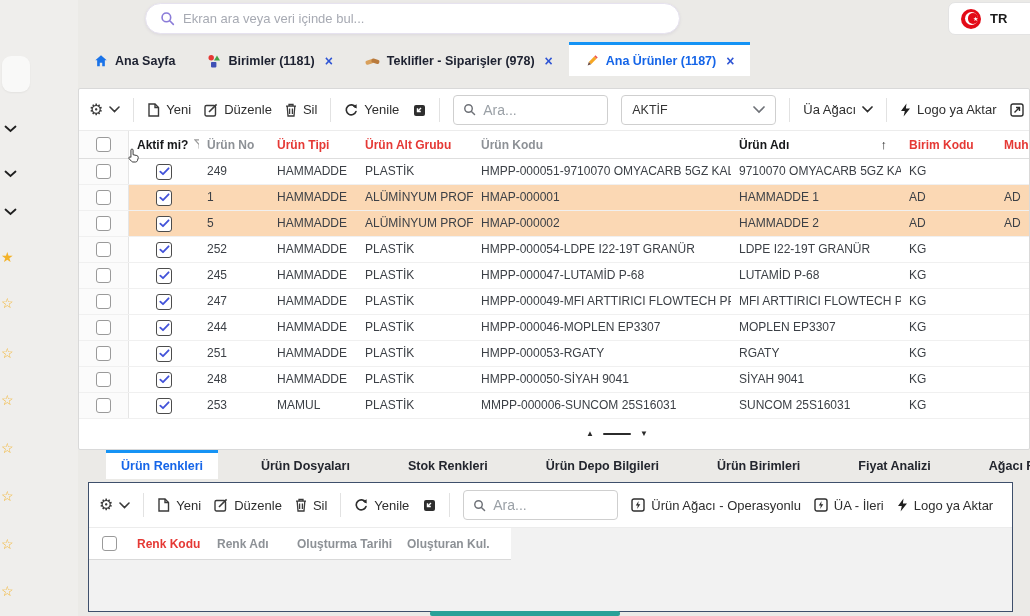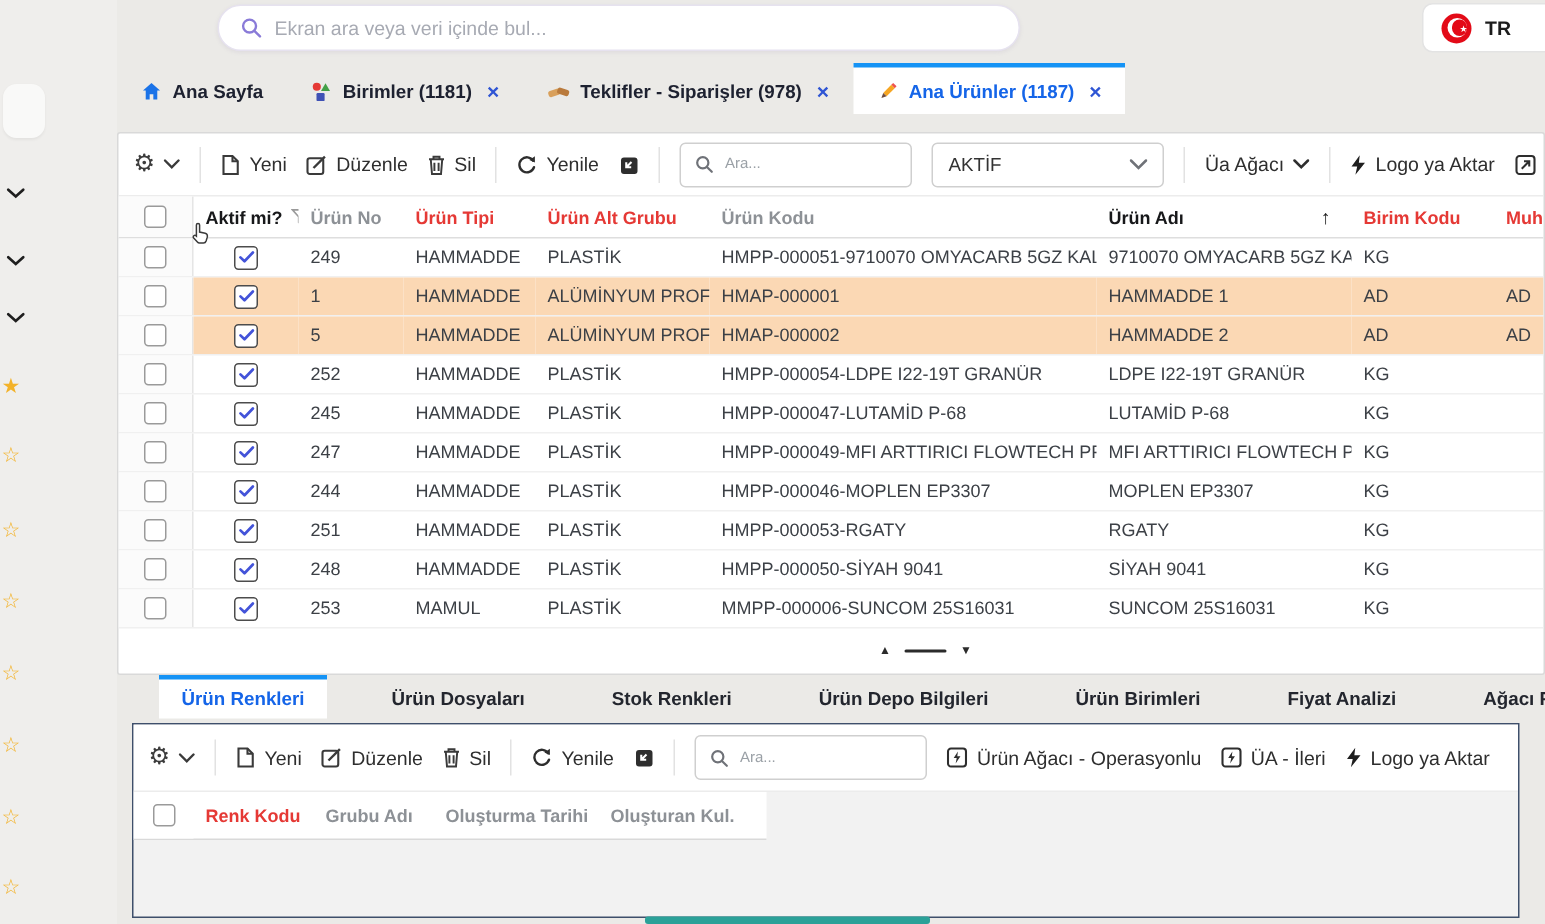--- a/index.html
+++ b/index.html
@@ -37,21 +37,21 @@
   
   .main-card { position:absolute; left:78px; top:88px; width:952px; height:362px; background:#fff;
                border:1px solid #d9d9d9; border-radius:2px; overflow:hidden; }
   .toolbar { height:42px; display:flex; align-items:center; padding:0 10px; gap:13px; border-bottom:1px solid #ececec; white-space:nowrap; }
   .tb-btn { display:flex; align-items:center; gap:6px; font-size:13px; color:#2e2e2e; background:none; border:none;
             font-family:inherit; cursor:default; padding:0; white-space:nowrap; }
   .vsep { width:1px; height:24px; background:#e2e2e2; flex:0 0 auto; }
   .gear { font-size:16px; color:#3c3c3c; line-height:1; }
   .tb-search { display:flex; align-items:center; gap:7px; width:155px; height:30px; border:1px solid #cfcfcf;
                border-radius:4px; padding:0 9px; flex:0 0 auto; }
-  .tb-search input { border:none; outline:none; width:100%; font-size:10px; color:#444; font-family:inherit; }
+  .tb-search input { border:none; outline:none; width:100%; font-size:14px; color:#444; font-family:inherit; }
   .tb-search input::placeholder { color:#9aa0a6; }
   .tb-select { display:flex; align-items:center; justify-content:space-between; width:155px; height:30px;
                border:1px solid #cfcfcf; border-radius:4px; padding:0 10px; font-size:12.5px; color:#333; flex:0 0 auto; }
 
   
   .ghead, .trow { display:grid; grid-template-columns:50px 70px 70px 88px 116px 258px 170px 95px 1fr; align-items:stretch; }
   .ghead { height:28px; border-bottom:1px solid #dedede; font-size:12px; font-weight:700; color:#1f1f1f; }
   .ghead > div { display:flex; align-items:center; padding-left:8px; gap:6px; overflow:hidden; white-space:nowrap; }
   .h-red  { color:#e53935; }
   .h-gray { color:#8d9196; }
@@ -582,21 +582,21 @@
         <span>Logo ya Aktar</span>
       </button>
     </div>
 
     <div class="dhead-row">
       <div class="dhead">
         <div class="col-sel">
             <span class="cb"></span>
           </div>
         <div class="h-red">Renk Kodu</div>
-        <div class="h-gray">Grubu Adı</div>
+        <div class="h-gray">Renk Adı</div>
         <div class="h-gray">Oluşturma Tarihi</div>
         <div class="h-gray">Oluşturan Kul.</div>
       </div>
     </div>
     <div></div>
   </div>
 
   <div class="teal-bar"></div>
 
 </div>

